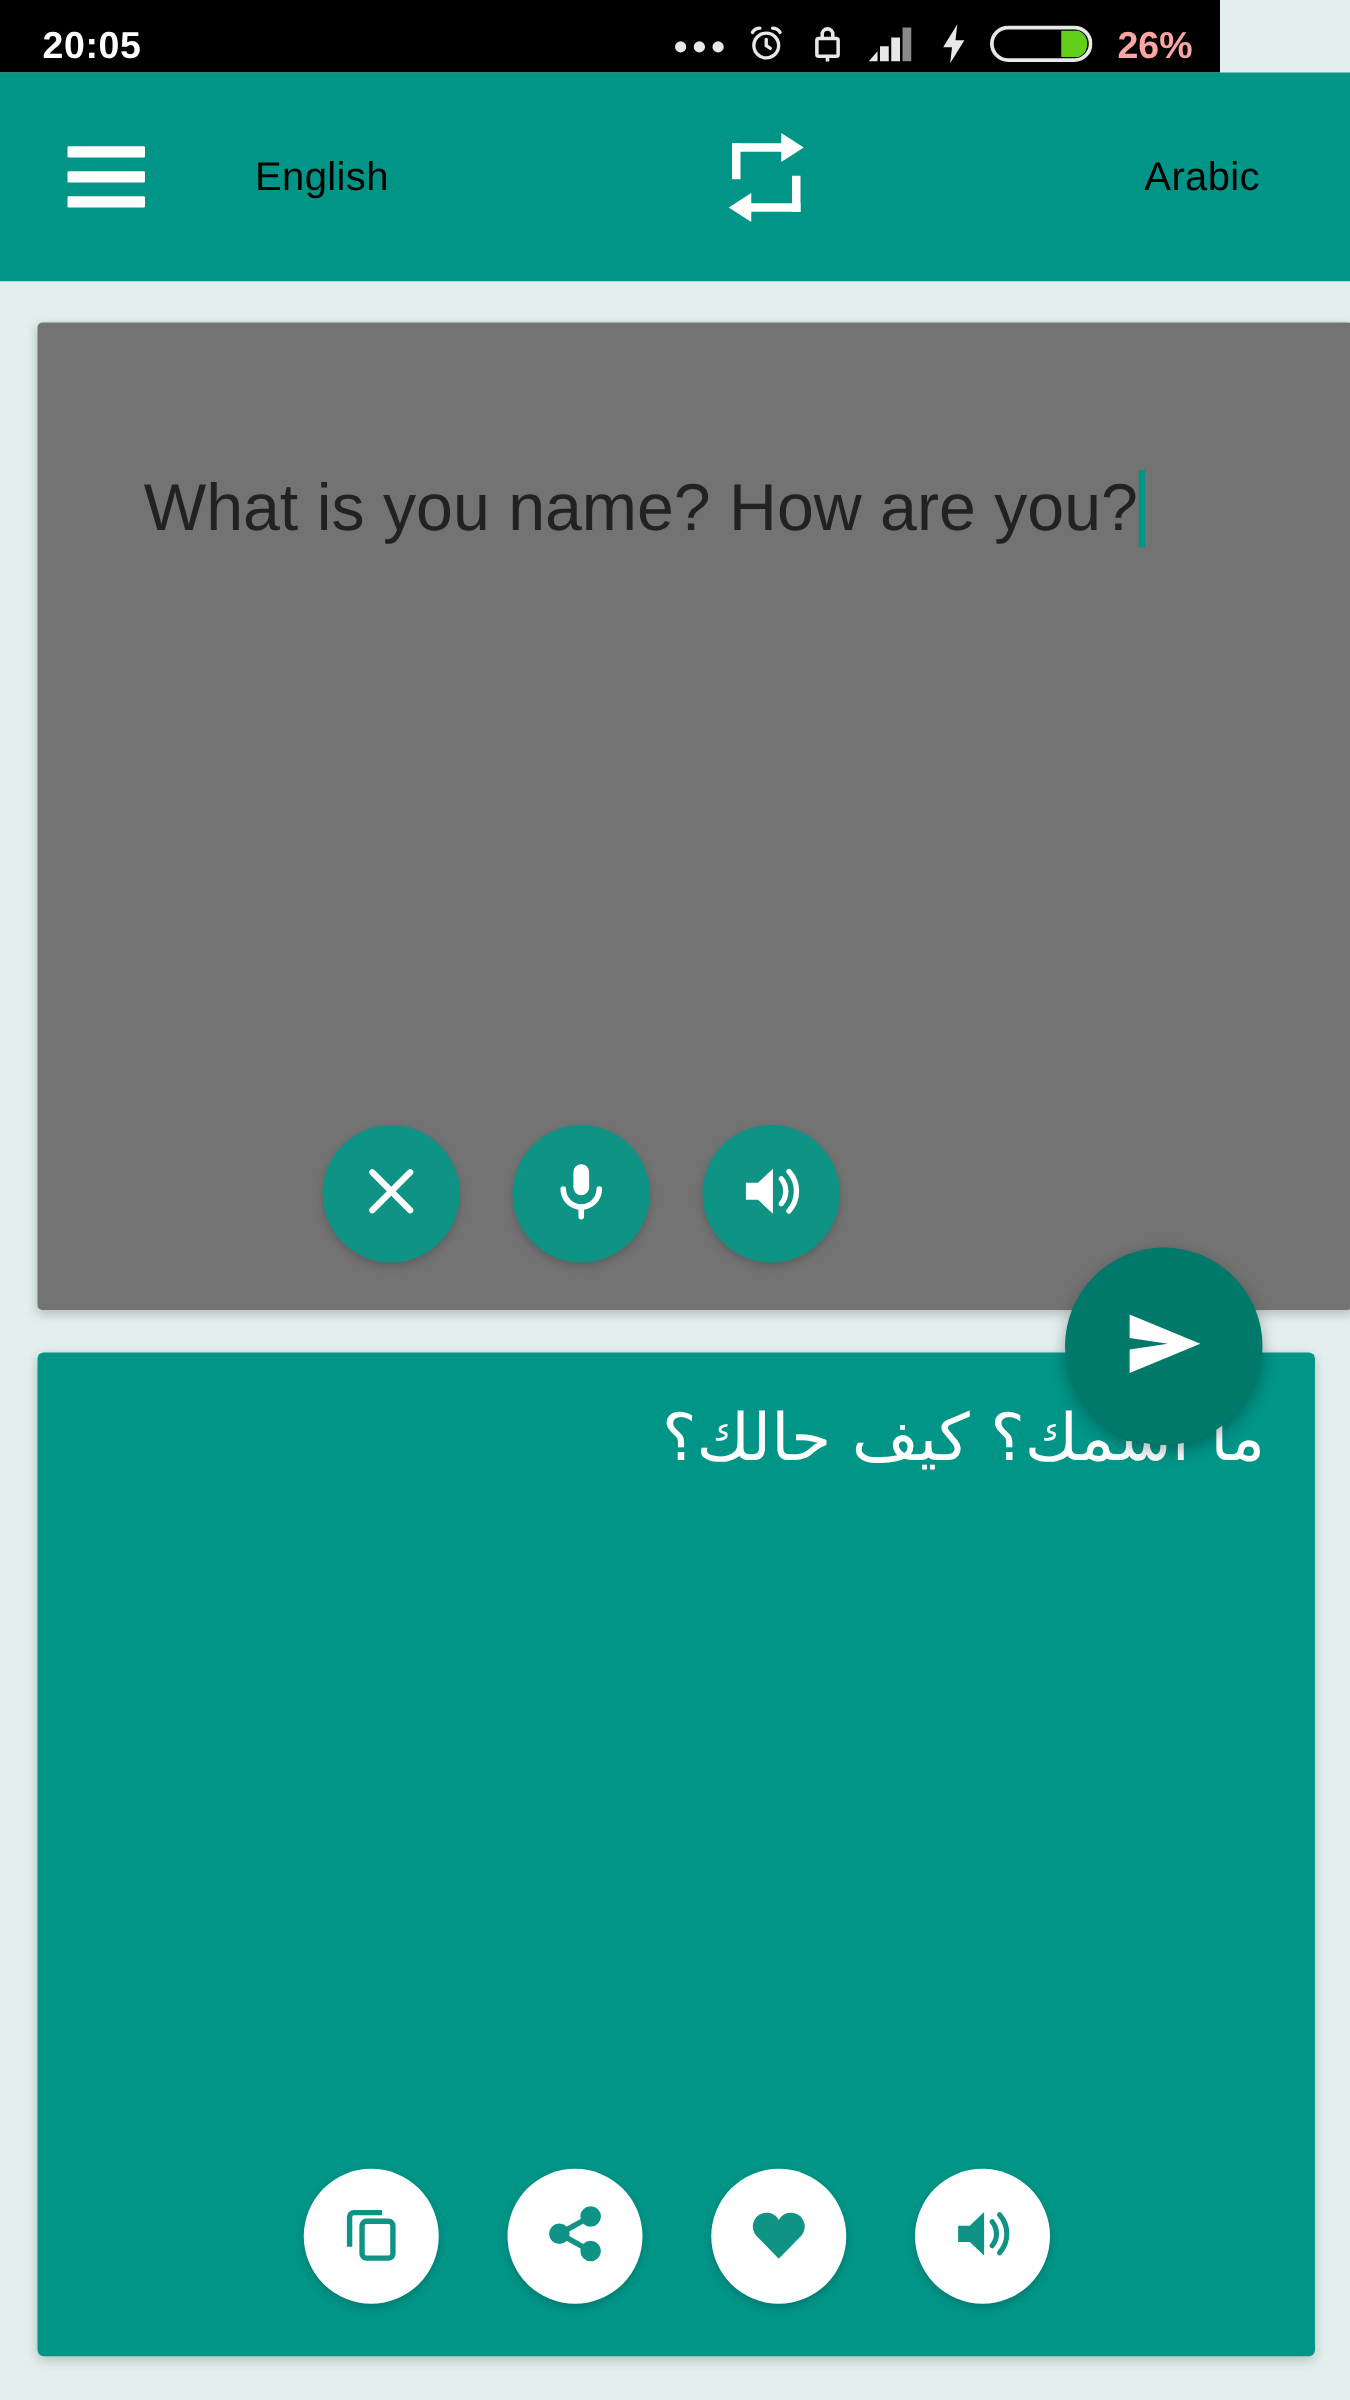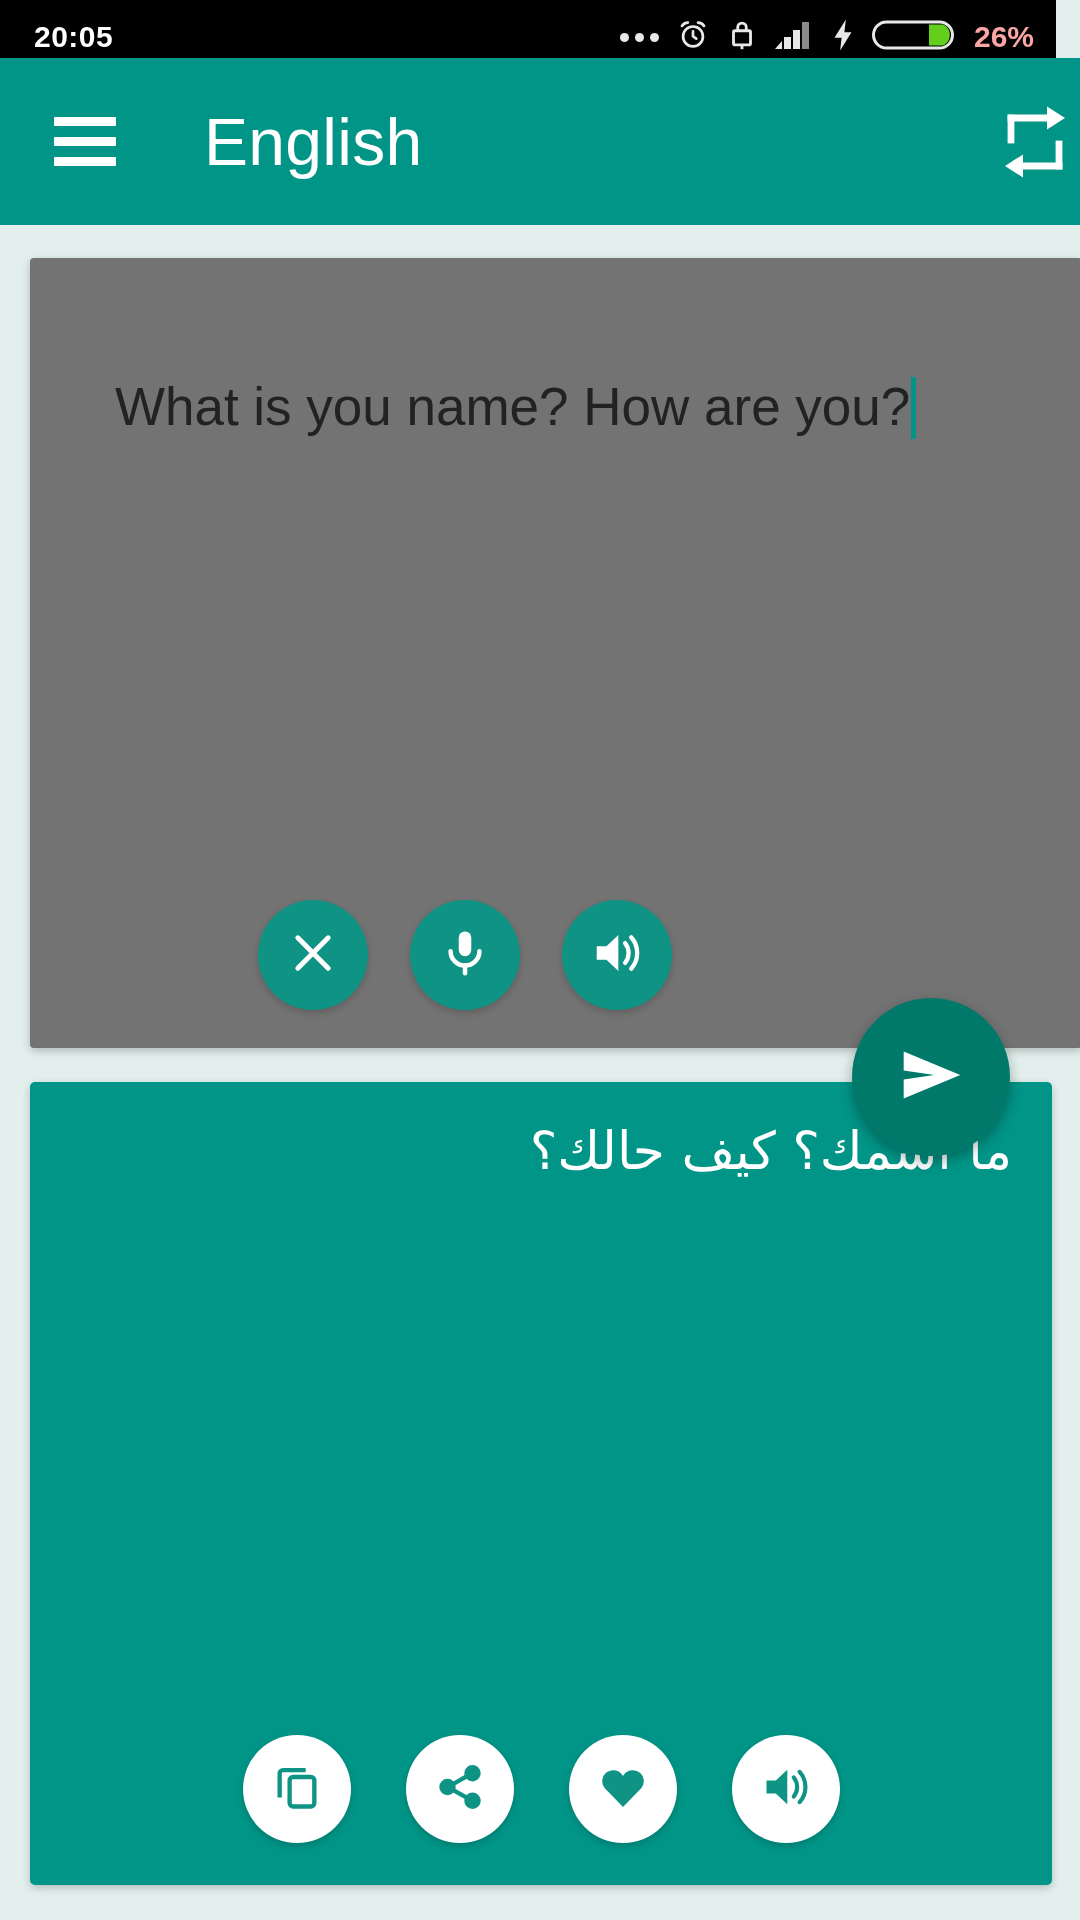--- a/index.html
+++ b/index.html
@@ -6,21 +6,21 @@
   html, body {
     width:1080px; height:1920px;
     background:#e2efec;
     font-family:"Liberation Sans", sans-serif;
     overflow:hidden;
   }
 
   
   .status-bar{
     position:absolute; top:0; left:0;
-    width:1056px; height:58px;
+    width:976px; height:58px;
     background:#000;
     display:flex; align-items:center;
     padding:16px 22px 0 34px;
     color:#fff;
   }
   .status-clock{
     font-size:30px; font-weight:bold; letter-spacing:.5px; color:#fff;
   }
   .status-right{
     margin-left:auto; display:flex; align-items:center; gap:17px;
@@ -36,21 +36,21 @@
     background:#019587;
     display:flex; align-items:center;
   }
   .hamburger{
     width:62px; margin-left:54px;
     display:flex; flex-direction:column; gap:11px;
     cursor:pointer;
   }
   .hamburger span{ display:block; height:9px; background:#fff; border-radius:1px; }
   .lang{
-    color:#ffffff; font-size:66px; font-weight:400; letter-spacing:.3px;
+    color:#000000; font-size:32px; font-weight:400; letter-spacing:.3px;
     white-space:nowrap;
   }
   .lang-source{ margin-left:88px; }
   .lang-target{ margin-left:auto; margin-right:72px; }
   .swap-btn{ margin-left:auto; display:flex; align-items:center; justify-content:center;
              width:90px; height:90px; cursor:pointer; }
 
   
   .source-card{
     position:absolute; top:258px; left:30px;
@@ -188,20 +188,21 @@
     <svg width="80" height="80" viewBox="0 0 40 40" fill="none" stroke="#ffffff" stroke-width="3.4" stroke-linecap="square">
       <path d="M8 8 h20"></path>
       <path d="M8 8 v11"></path>
       <polygon points="26,2.2 35,8 26,13.8" fill="#ffffff" stroke="none"></polygon>
       <path d="M32 32 h-20"></path>
       <path d="M32 32 v-11"></path>
       <polygon points="14,26.2 5,32 14,37.8" fill="#ffffff" stroke="none"></polygon>
     </svg>
   </div>
 
+  <div class="lang lang-target">Arabic</div>
 </div>
 
 <div class="source-card">
 
   <div class="source-text">
     <span>What is you name? How are you?</span><span class="caret"></span>
   </div>
 
   <div class="source-actions">
 

